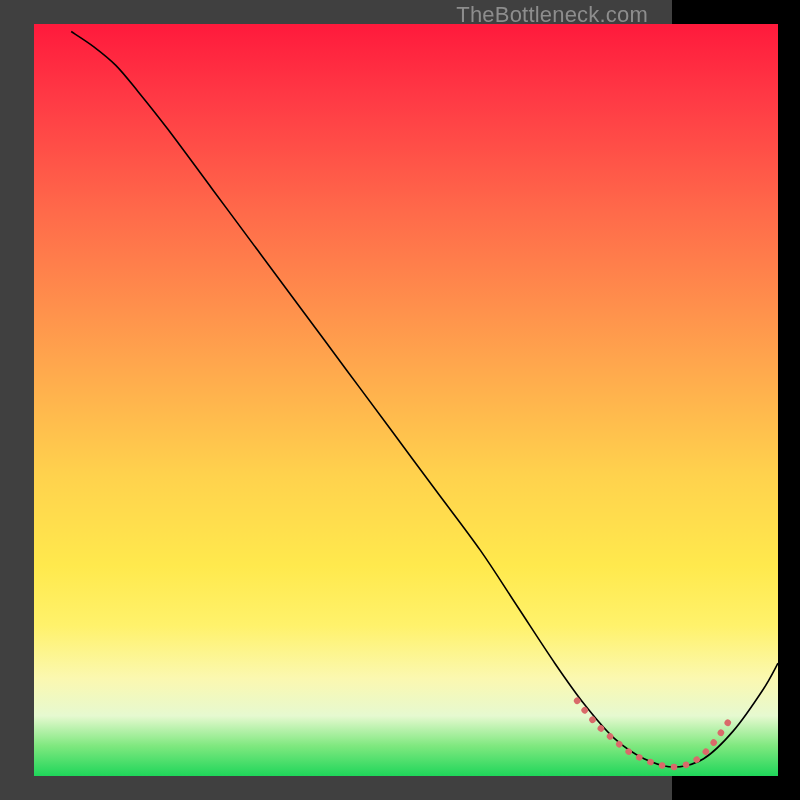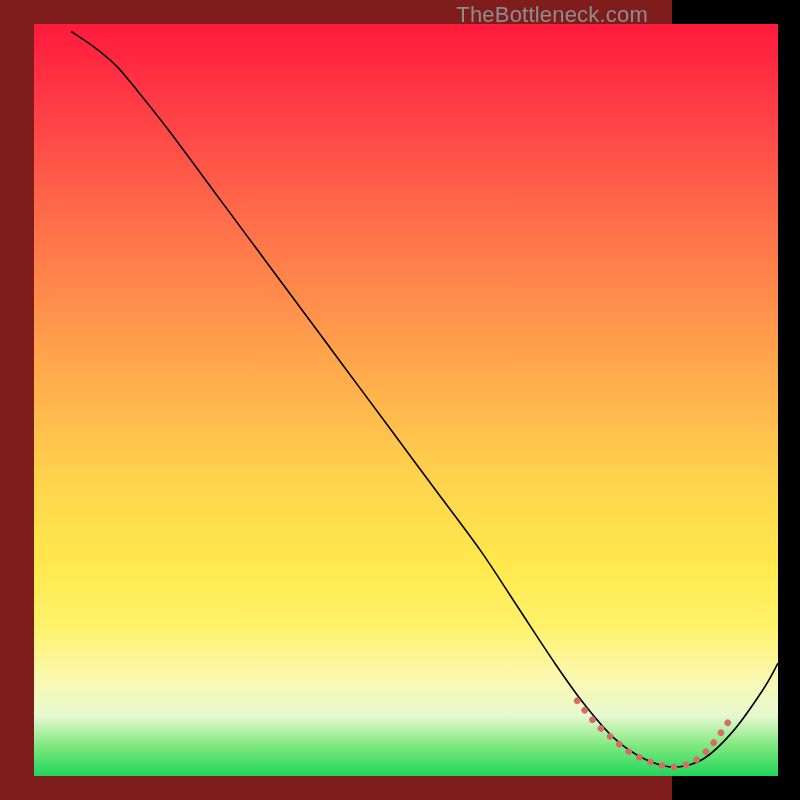--- a/index.html
+++ b/index.html
@@ -8,21 +8,21 @@
     width: 800px;
     height: 800px;
     overflow: hidden;
     background: #000;
     font-family: Arial, Helvetica, sans-serif;
   }
   .frame {
     position: relative;
     width: 672px;
     height: 800px;
-    background: #7f1d1d;
+    background: #404040;
   }
   .plot-area {
     position: absolute;
     left: 34px;
     top: 24px;
     width: 744px;
     height: 752px;
     
     background: linear-gradient(
       to bottom,

